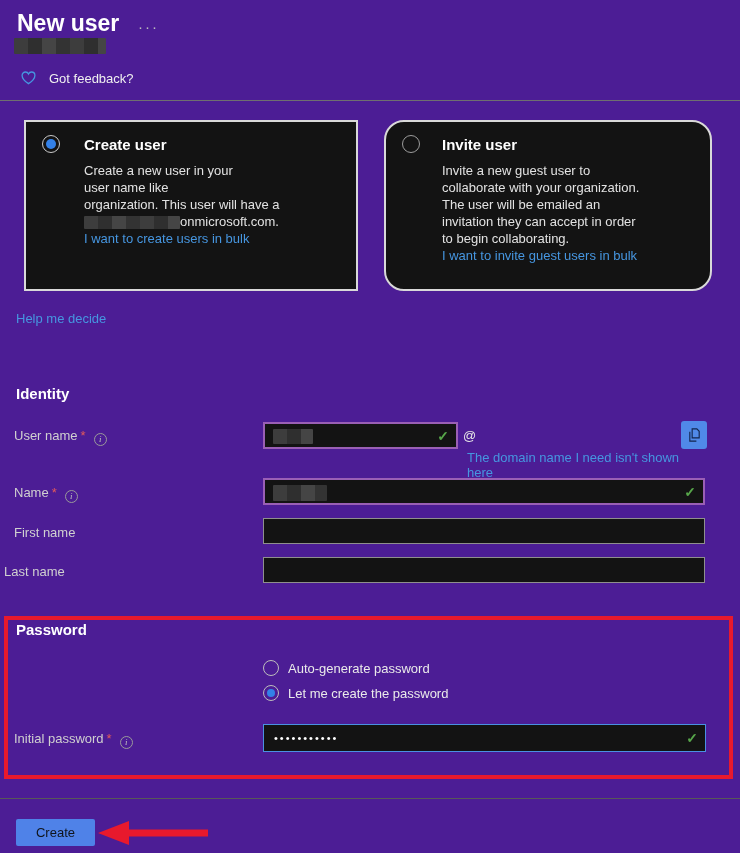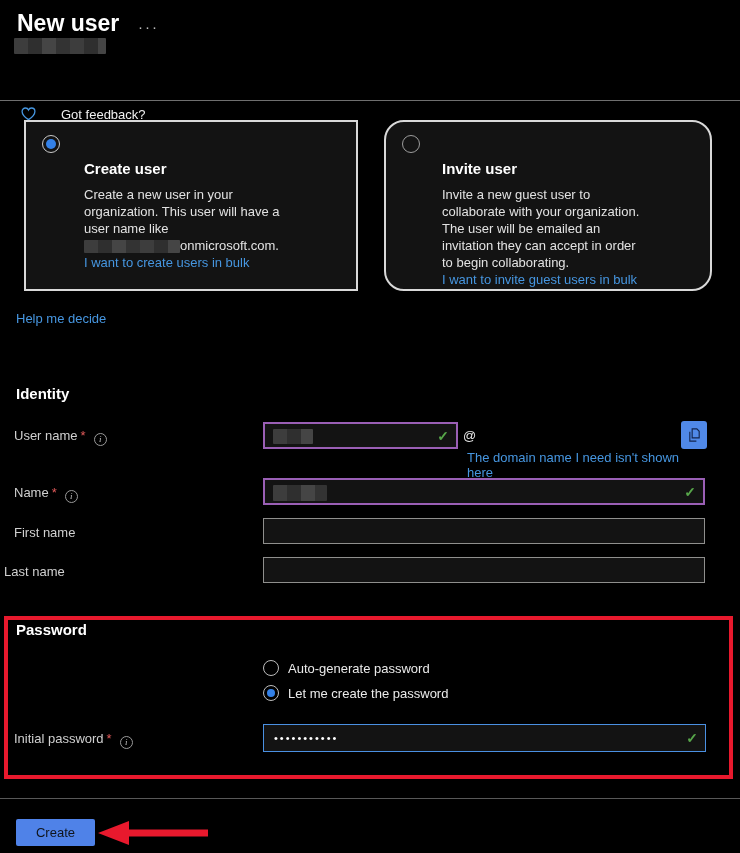--- a/index.html
+++ b/index.html
@@ -1,32 +1,32 @@
 <!DOCTYPE html>
 <html><head>
 <meta charset="utf-8">
 <style>
   * { box-sizing: border-box; margin: 0; padding: 0; }
   html,body { background:#131313; }
   body { font-family:"Liberation Sans", sans-serif; }
-  .page { position:relative; width:740px; height:853px; background:#000000; color:#d6d6d6; font-size:13px; overflow:hidden; }
+  .page { position:relative; width:740px; height:853px; background:#4c1d95; color:#d6d6d6; font-size:13px; overflow:hidden; }
   .abs { position:absolute; }
 
   
   .title { font-size:23px; font-weight:bold; color:#ffffff; }
   .more { color:#bdbdbd; font-size:15px; letter-spacing:2px; cursor:pointer; }
   .redact { display:inline-block; background:repeating-linear-gradient(90deg,#3d3d3d 0 14px,#2f2f2f 14px 28px,#454545 28px 42px,#333333 42px 56px); border-radius:1px; vertical-align:middle; }
-  .feedback { display:flex; align-items:center; gap:24px; color:#f0f0f0; cursor:pointer;margin-top:36px; }
+  .feedback { display:flex; align-items:center; gap:12px; color:#f0f0f0; cursor:pointer; }
   .hr1 { left:0; top:100px; width:740px; height:1px; background:#6f6f6f; }
   .hr2 { left:0; top:798px; width:740px; height:1px; background:#585858; }
 
   
   .card { position:absolute; top:120px; height:171px; border:2px solid #d9d9d9; background:#131313; cursor:pointer; }
   .card-text { position:absolute; left:58px; top:14px; right:8px; }
-  .card-title { font-size:15px; font-weight:bold; color:#ffffff; margin-bottom:9px;margin-top:24px; }
+  .card-title { font-size:15px; font-weight:bold; color:#ffffff; margin-bottom:9px; }
   .card-desc div { font-size:13px; color:#e2e2e2; line-height:17px; }
   .link { color:#4696e0; cursor:pointer; }
   .card-link { display:block; line-height:17px; }
 
   .radio { position:absolute; width:18px; height:18px; border-radius:50%; border:1px solid #c9c9c9; }
   .radio.unsel { border-color:#9c9c9c; }
   .radio.sel::after { content:""; position:absolute; left:3px; top:3px; right:3px; bottom:3px; border-radius:50%; background:#3381e8; }
   .radio-sm { position:absolute; width:16px; height:16px; border-radius:50%; border:1px solid #bdbdbd; cursor:pointer; }
   .radio-sm.sel::after { content:""; position:absolute; left:3px; top:3px; right:3px; bottom:3px; border-radius:50%; background:#3381e8; }
 
@@ -71,22 +71,22 @@
     <span>Got feedback?</span>
   </div>
   <div class="abs hr1"></div>
 
   <div class="card" style="left:24px; width:334px;">
     <span class="radio sel" style="left:16px; top:13px;"></span>
     <div class="card-text">
       <div class="card-title">Create user</div>
       <div class="card-desc">
         <div>Create a new user in your</div>
+        <div>user name like</div>
         <div>organization. This user will have a</div>
-        <div>user name like</div>
         <div><span class="redact" style="width:96px; height:13px;"></span><span>onmicrosoft.com.</span></div>
         <span class="link card-link">I want to create users in bulk</span>
       </div>
     </div>
   </div>
 
   <div class="card" style="left:384px; width:328px;border-radius:20px;">
     <span class="radio unsel" style="left:16px; top:13px;"></span>
     <div class="card-text" style="left:56px;">
       <div class="card-title">Invite user</div>

